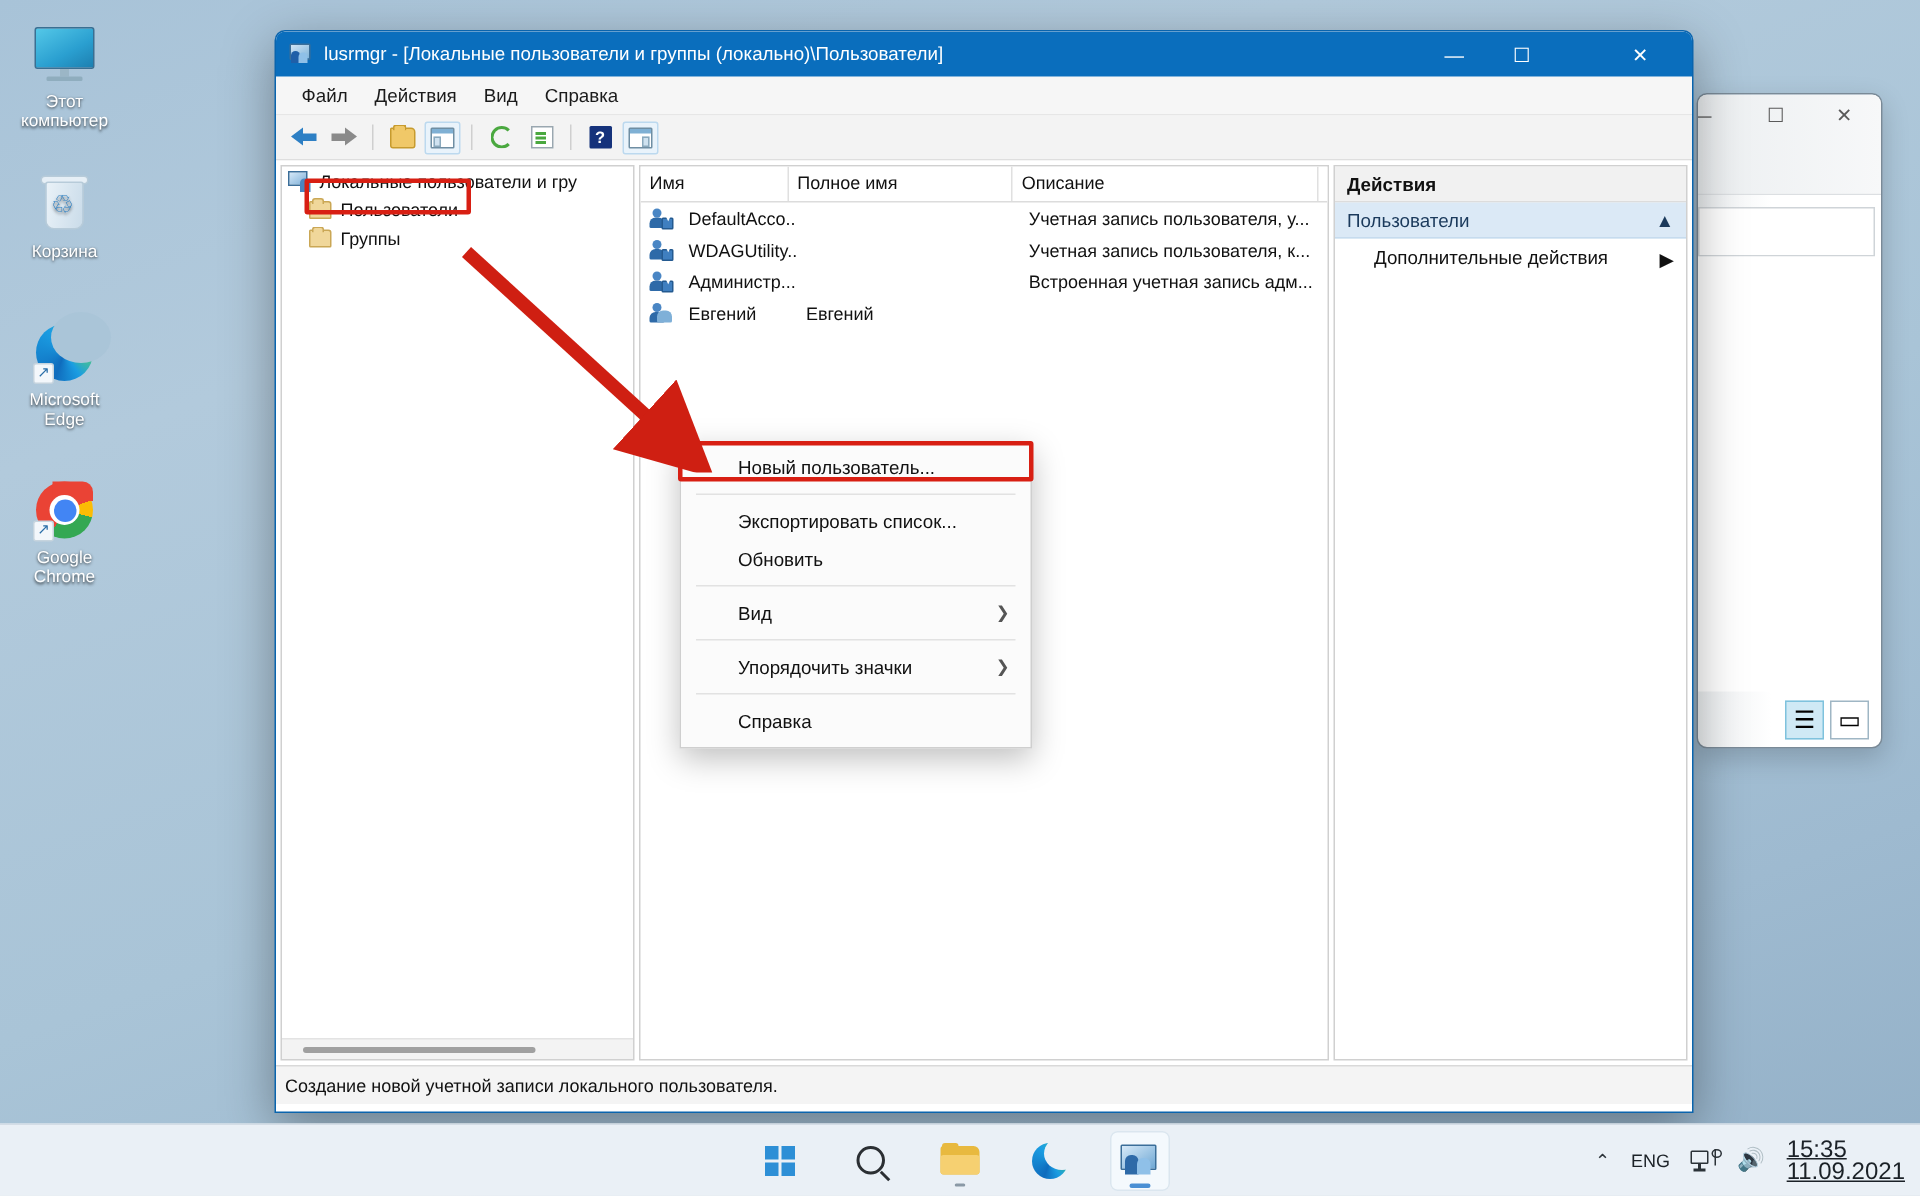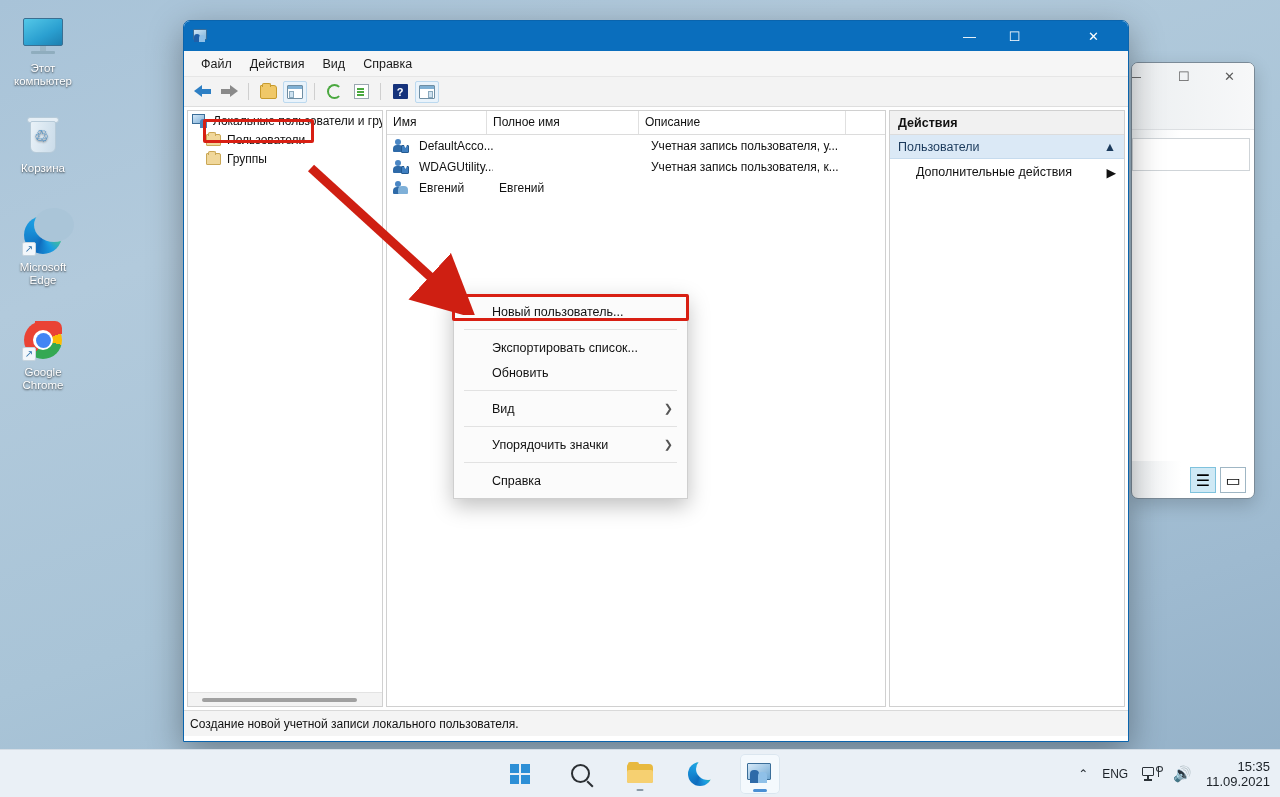--- a/index.html
+++ b/index.html
@@ -126,21 +126,21 @@
   .ico-folder:after { content:""; position:absolute; left:1px; top:-3px; width:7px; height:3px; background:#f0c868; border:1px solid #c79b2e; border-bottom:none; border-radius:2px 2px 0 0;}
   .ico-win { width:16px; height:14px; background:#ffffff; border:1px solid #6f8ea3; border-radius:1px; position:relative;}
   .ico-win:before { content:""; position:absolute; left:0; top:0; right:0; height:3px; background:#7fb0d4;}
   .ico-win .pane { position:absolute; left:1px; top:5px; width:5px; height:7px; background:#cfe2f0; border:1px solid #8aa9bd;}
   .ico-refresh { width:15px; height:15px; border:2px solid #4aa83f; border-radius:50%; border-right-color:transparent; position:relative;}
   .ico-export { width:15px; height:15px; background:#fff; border:1px solid #9aa7b0; position:relative;}
   .ico-export .ln { position:absolute; left:2px; width:7px; height:1.5px; background:#4aa83f;}
   .ico-help { width:15px; height:15px; background:#15327b; color:#fff; font-size:11px; font-weight:bold; display:flex; align-items:center; justify-content:center; border-radius:1px;}
   
   .panes { display:flex; height:603px; background:#ffffff; padding:3px; gap:3px; }
-  .tree-pane { width:196px; border:1px solid #d0d0d0; background:#fff; position:relative; overflow:hidden;}
+  .tree-pane { width:236px; border:1px solid #d0d0d0; background:#fff; position:relative; overflow:hidden;}
   .tree-row { display:flex; align-items:center; height:19px; font-size:12px; color:#111; padding-left:5px; white-space:nowrap;}
   .tree-root { padding-left:4px; }
   .tr-comp { width:17px; height:14px; margin-right:4px; position:relative; flex:none;}
   .tr-comp .m { position:absolute; left:0; top:0; width:13px; height:10px; background:linear-gradient(145deg,#d5e8f7,#7fb0d8); border:1px solid #3b6e99;}
   .tr-comp .p { position:absolute; left:8px; top:5px; width:7px; height:9px; background:#4b86c0; border-radius:3px 3px 0 0;}
   .tr-fold { width:15px; height:12px; margin-right:6px; background:#f0d79a; border:1px solid #caa755; border-radius:1px 2px 1px 1px; flex:none; position:relative;}
   .tr-fold:after { content:""; position:absolute; left:1px; top:-3px; width:6px; height:3px; background:#f0d79a; border:1px solid #caa755; border-bottom:none; border-radius:2px 2px 0 0;}
   .tree-children { padding-left:13px; }
   .tree-hscroll { position:absolute; left:0; right:0; bottom:0; height:14px; background:#f3f3f3; border-top:1px solid #e3e3e3;}
   .tree-hscroll .thumb { position:absolute; left:14px; top:5px; width:155px; height:4px; background:#a0a0a0; border-radius:2px;}
@@ -208,21 +208,21 @@
   .tb-lusr .p2 { position:absolute; left:11px; top:9px; width:9px; height:11px; background:#8fc0e8; border-radius:4px 4px 0 0;}
   #tb-right { position:absolute; right:10px; display:flex; align-items:center; gap:14px; font-size:12px; color:#1b2127;}
   .tray-chev { font-size:12px; color:#2b3238;}
   .tray-net { width:17px; height:15px; position:relative;}
   .tray-net .mon { position:absolute; left:0; top:1px; width:12px; height:9px; border:1.6px solid #2b3238; border-radius:1px;}
   .tray-net .st { position:absolute; left:5px; top:10px; width:2px; height:4px; background:#2b3238;}
   .tray-net .bar { position:absolute; left:2px; bottom:0; width:8px; height:1.6px; background:#2b3238;}
   .tray-net .ant { position:absolute; right:0; top:0px; width:1.6px; height:11px; background:#2b3238;}
   .tray-net .ant:after { content:""; position:absolute; left:-2px; top:0; width:5px; height:4px; border:1.6px solid #2b3238; border-radius:50%;}
   .tray-vol { font-size:15px; color:#2b3238; line-height:15px;}
-  .clock { text-align:right; line-height:15px; font-size:13px;}
+  .clock { line-height:15px; font-size:16px;text-decoration:underline;}
 </style>
 </head>
 <body>
 
 <div id="screen">
 
   <div class="desk-icon" style="left:4px; top:14px;">
     <span class="glyph ic-monitor">
       <span class="scr"></span>
         <span class="neck"></span>
@@ -279,20 +279,21 @@
   </div>
 
   <div id="mmc">
 
     <div class="titlebar">
       <span class="ticon">
         <span class="t-mon"></span>
           <span class="t-p1"></span>
           <span class="t-p2"></span>
       </span>
+      <span class="ttext">lusrmgr - [Локальные пользователи и группы (локально)\Пользователи]</span>
       <span class="wctl min">—</span>
       <span class="wctl max">☐</span>
       <span class="wctl close">✕</span>
     </div>
 
     <div class="menubar">
       <span class="mi">Файл</span>
       <span class="mi">Действия</span>
       <span class="mi">Вид</span>
       <span class="mi">Справка</span>
@@ -387,20 +388,30 @@
         </div>
         <div class="lp-row">
           <span class="user-ico">
               <span class="h"></span>
               <span class="b"></span>
               <span class="dn"></span>
             </span>
           <span class="c" style="width:80px">WDAGUtility...</span>
           <span class="c" style="width:152px"></span>
           <span class="c" style="width:210px">Учетная запись пользователя, к...</span>
+        </div>
+        <div class="lp-row">
+          <span class="user-ico">
+              <span class="h"></span>
+              <span class="b"></span>
+              <span class="dn"></span>
+            </span>
+          <span class="c" style="width:80px">Администр...</span>
+          <span class="c" style="width:152px"></span>
+          <span class="c" style="width:210px">Встроенная учетная запись адм...</span>
         </div>
         <div class="lp-row">
           <span class="user-ico plain">
               <span class="h"></span>
               <span class="b"></span>
               <span class="b2"></span>
             </span>
           <span class="c" style="width:80px">Евгений</span>
           <span class="c" style="width:152px">Евгений</span>
           <span class="c" style="width:210px"></span>

